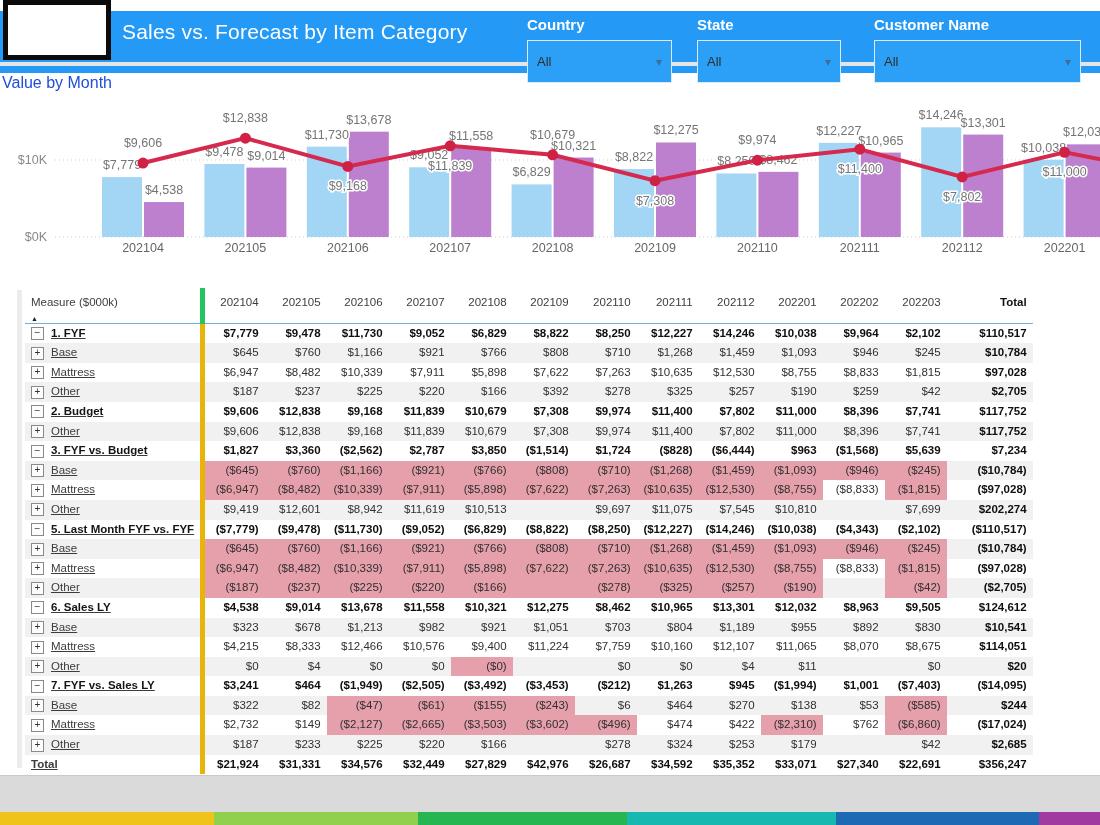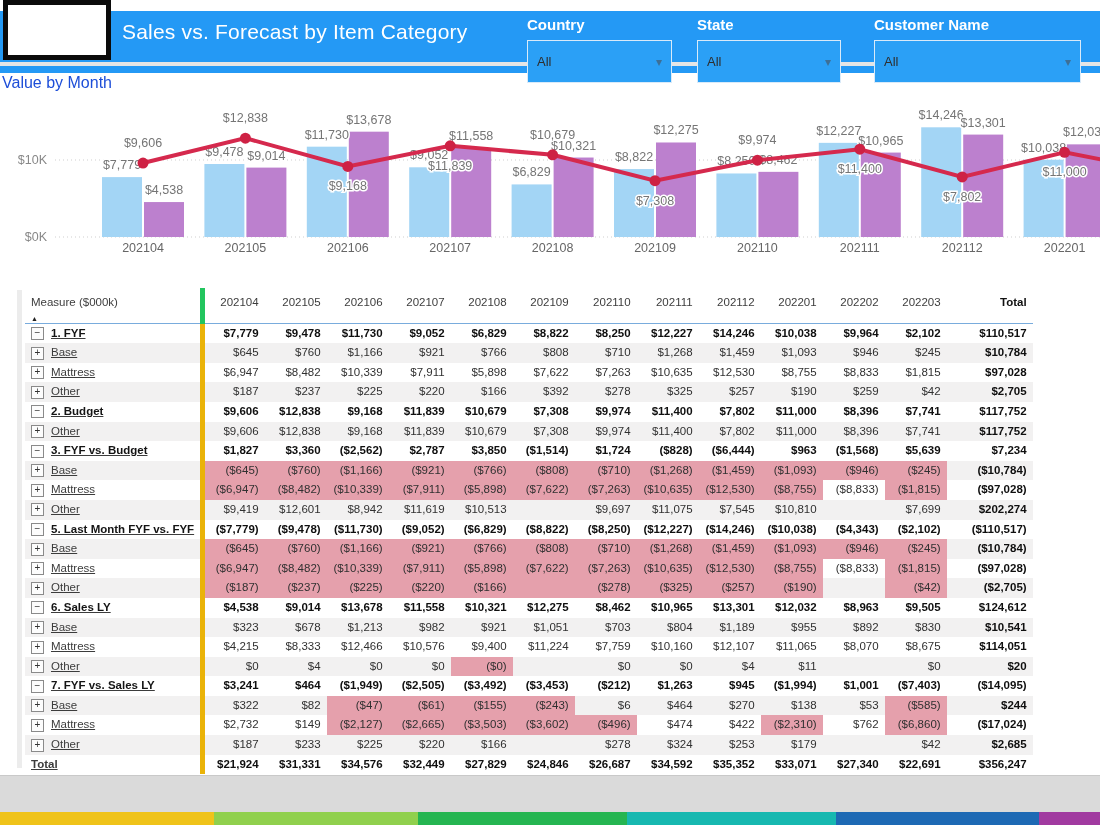--- a/index.html
+++ b/index.html
@@ -550,21 +550,21 @@
             <td class="num">$42</td>
             <td class="num boldv">$2,685</td>
           </tr>
           <tr>
             <td class="mcell tlabel">Total</td>
             <td class="num boldv">$21,924</td>
             <td class="num boldv">$31,331</td>
             <td class="num boldv">$34,576</td>
             <td class="num boldv">$32,449</td>
             <td class="num boldv">$27,829</td>
-            <td class="num boldv">$24,846</td>
+            <td class="num boldv">$42,976</td>
             <td class="num boldv">$26,687</td>
             <td class="num boldv">$34,592</td>
             <td class="num boldv">$35,352</td>
             <td class="num boldv">$33,071</td>
             <td class="num boldv">$27,340</td>
             <td class="num boldv">$22,691</td>
             <td class="num boldv">$356,247</td>
           </tr>
         </tbody>
       </table>

